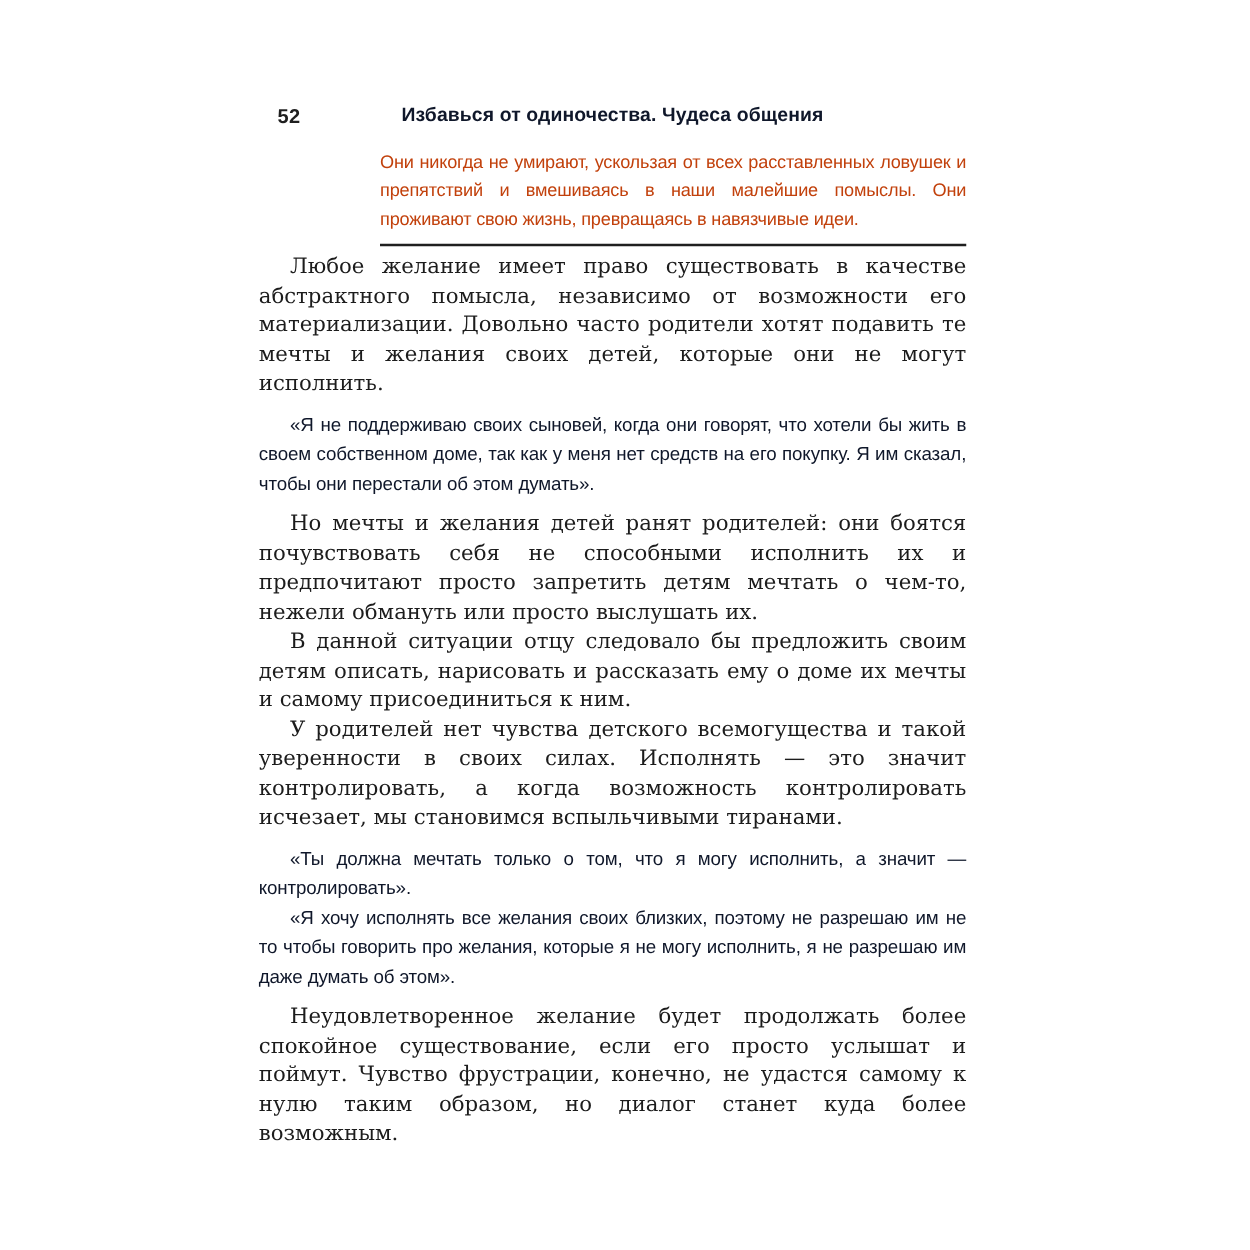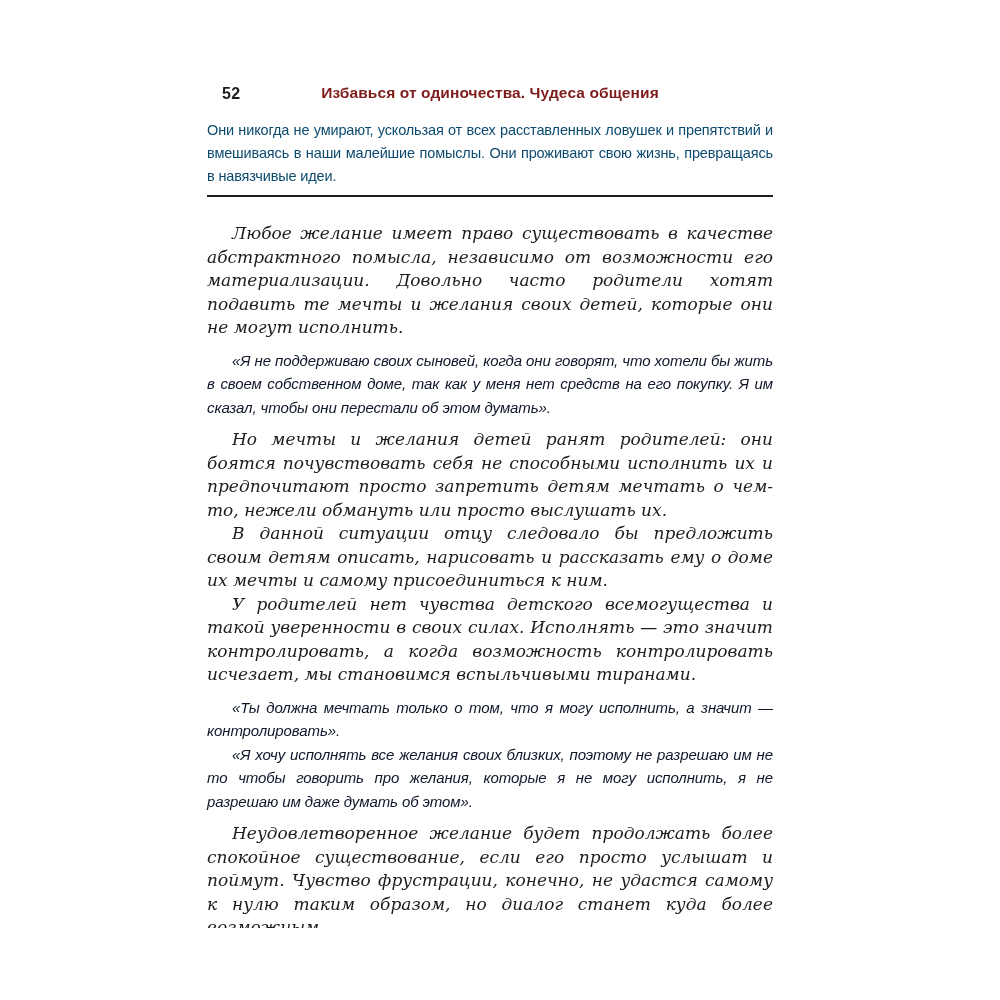--- a/index.html
+++ b/index.html
@@ -13,32 +13,33 @@
   }
   .pagehead { position:relative; height:22px; margin-bottom:13px; }
   .page-num {
     position:absolute; left:15px; top:1px;
     font:700 16px "Liberation Sans", sans-serif;
     letter-spacing:0.3px;
   }
   .running-title {
     text-align:center;
     font:700 15.5px "Liberation Sans", sans-serif;
-    letter-spacing:0.1px; color:#7f1d1d;
+    letter-spacing:0.1px; color:#0f172a;
   }
   .epigraph {
+    margin-left:97px;
     font:400 14.5px/23px "Liberation Sans", sans-serif;
     letter-spacing:-0.15px;
     text-align:justify;
-    color:#0c4a6e;
+    color:#c2410c;
     padding-bottom:7px;
     border-bottom:2px solid #1f1f1f;
     hyphens:auto; -webkit-hyphens:auto;
   }
-  .body-text { margin-top:25px;font-style:italic; }
+  .body-text { margin-top:5px; }
   .para {
     font-family:"DejaVu Serif", serif;
     font-size:17px; line-height:23.5px;
     text-align:justify; text-indent:25px;
     hyphens:auto; -webkit-hyphens:auto;
     color:#1c1c1c;
   }
   .quote {
     font-family:"Liberation Sans", sans-serif;
     font-size:15px; line-height:23.5px;

